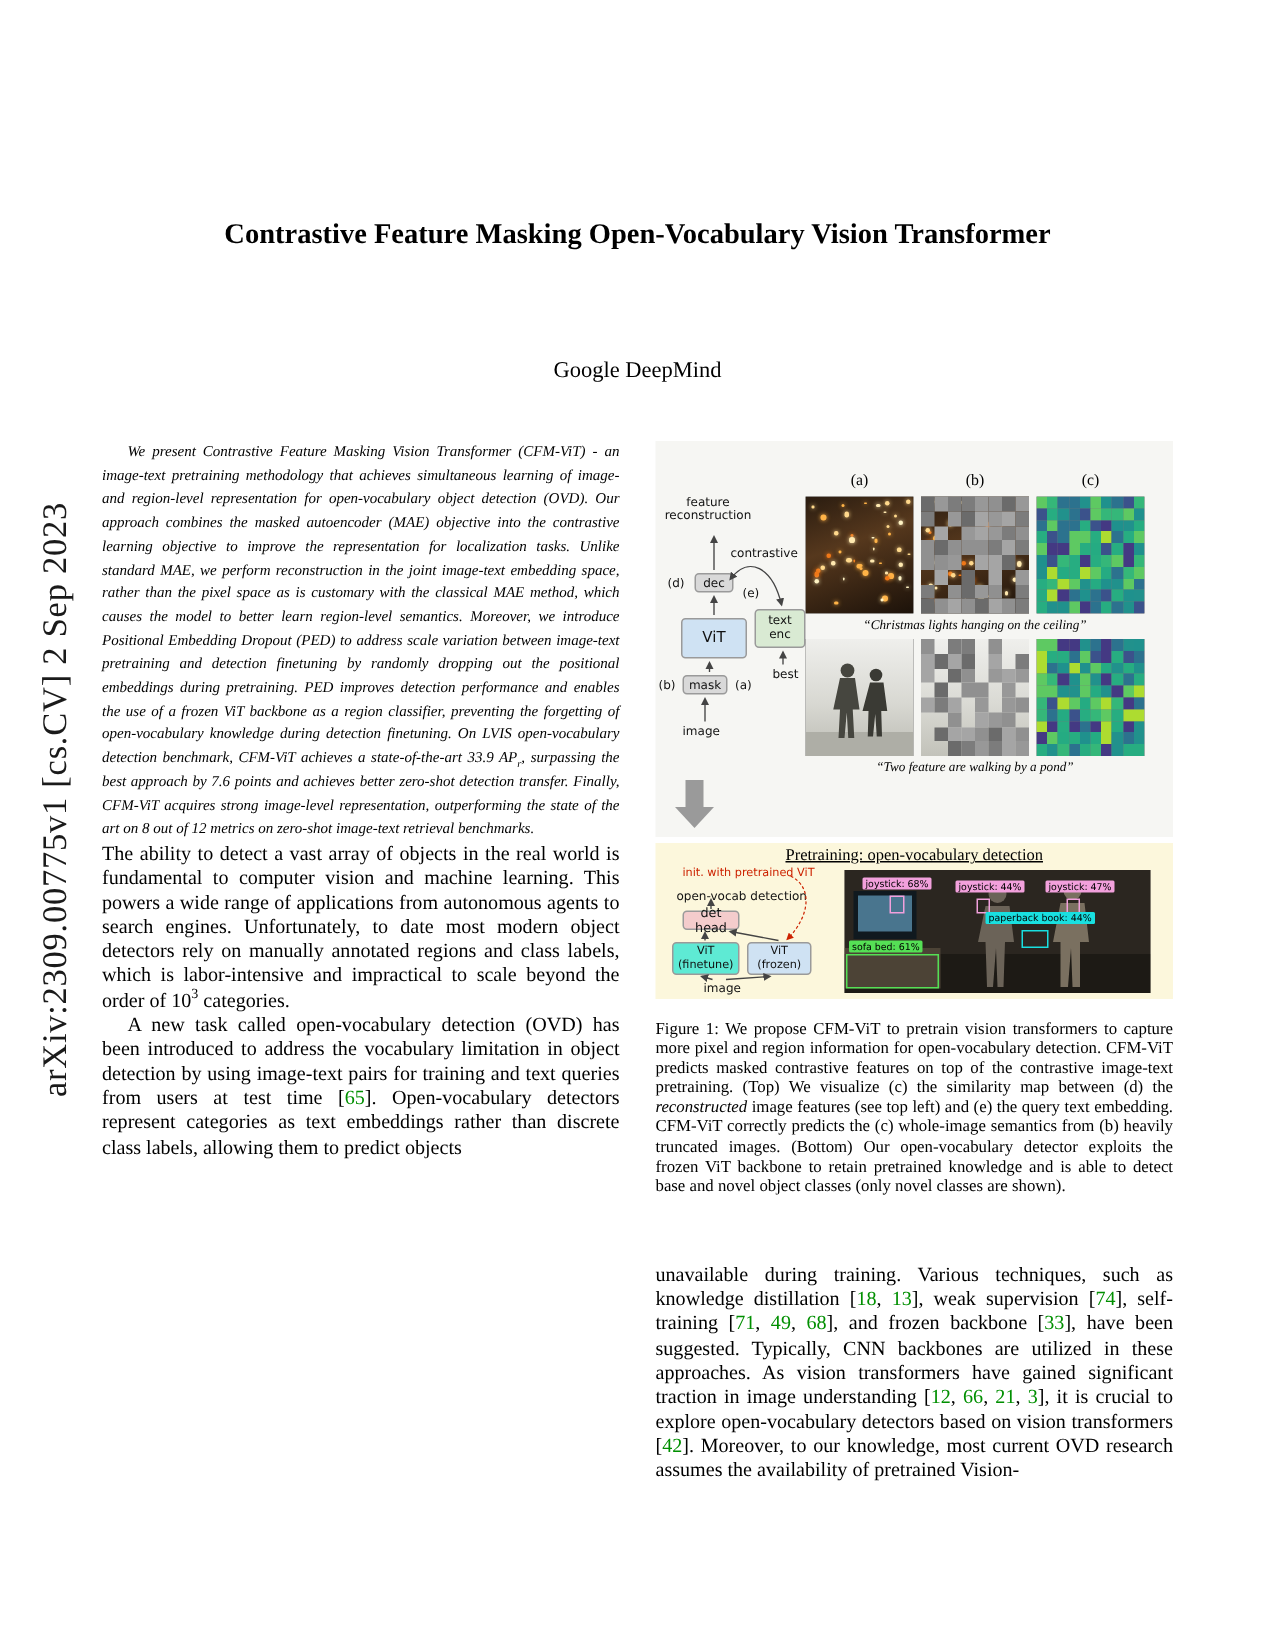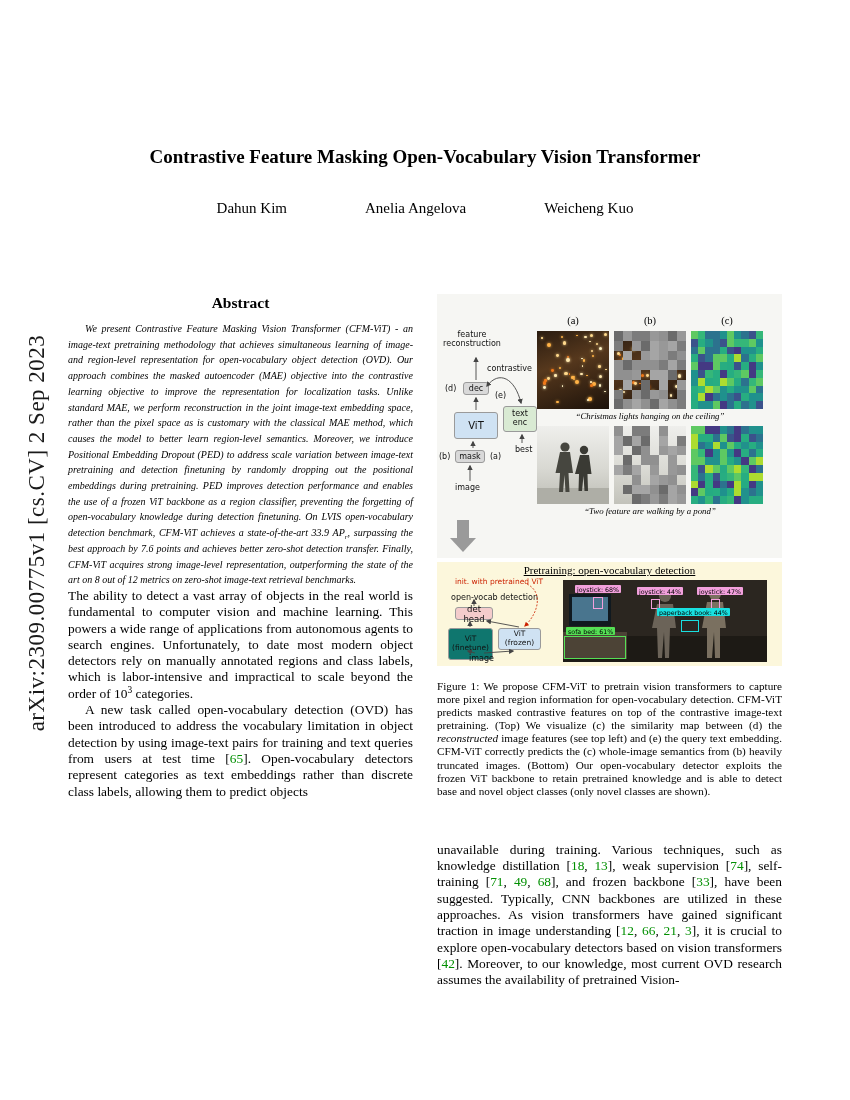--- a/index.html
+++ b/index.html
@@ -63,21 +63,21 @@
   .cap1{top:117px;} .cap2{top:212px;}
 
   .bigarrow{position:absolute;left:20px;top:226px;width:12px;height:18px;background:#9a9a9a;}
   .bigarrow::after{content:"";position:absolute;left:-7px;top:18px;border:13px solid transparent;
                    border-top:14px solid #9a9a9a;border-bottom:0;}
 
   
   .initlab{left:6px;top:16px;width:112px;text-align:center;color:#cc2200;font-size:7.5px;}
   .ovdlab{left:14px;top:31px;font-size:8px;}
   .dethead{left:18px;top:45px;width:38px;height:13px;font-size:8.5px;background:#f4cccc;}
-  .vfine{left:11px;top:66px;width:45px;height:32px;font-size:7.5px;background:#0f766e;line-height:1.15;}
+  .vfine{left:11px;top:66px;width:45px;height:22px;font-size:7.5px;background:#5eead4;line-height:1.15;}
   .vfroz{left:61px;top:66px;width:43px;height:22px;font-size:7.5px;background:#cfe2f3;line-height:1.15;}
   .imglab2{left:32px;top:92px;font-size:8px;}
   .photo{position:absolute;left:126px;top:18px;width:204px;height:82px;overflow:hidden;background:#2b2620;}
   .chip{position:absolute;font-family:"DejaVu Sans",sans-serif;font-size:6.3px;color:#000;
         padding:.5px 2px;border-radius:1px;white-space:nowrap;}
   .chip.pk{background:#f2a0dc;} .chip.cy{background:#19e0e0;} .chip.gr{background:#55e055;}
   .dbox{position:absolute;border:1px solid;}
   .dbox.pk{border-color:#f2a0dc;} .dbox.cy{border-color:#19e0e0;} .dbox.gr{border-color:#55e055;}
   .p0{left:12px;top:5px;} .p1{left:74px;top:7px;} .p2{left:134px;top:7px;}
   .p3{left:94px;top:28px;} .p4{left:3px;top:47px;}
@@ -89,31 +89,26 @@
 <body>
 
 <div class="page">
 
   <div class="arxiv-rot">
     <span>arXiv:2309.00775v1  [cs.CV]  2 Sep 2023</span>
   </div>
 
   <h1 class="title">Contrastive Feature Masking Open-Vocabulary Vision Transformer</h1>
 
-  <div class="authors">
-    <span>Dahun Kim</span>
-    <span>Anelia Angelova</span>
-    <span>Weicheng Kuo</span>
-  </div>
-
+
+  <div class="affiliation">Google DeepMind</div>
 
   <div class="columns">
 
     <div class="col">
-      <div class="abs-heading">Abstract</div>
       <p class="body abstract">We present Contrastive Feature Masking Vision Transformer (CFM-ViT) - an image-text pretraining methodology that achieves simultaneous learning of image- and region-level representation for open-vocabulary object detection (OVD). Our approach combines the masked autoencoder (MAE) objective into the contrastive learning objective to improve the representation for localization tasks. Unlike standard MAE, we perform reconstruction in the joint image-text embedding space, rather than the pixel space as is customary with the classical MAE method, which causes the model to better learn region-level semantics. Moreover, we introduce Positional Embedding Dropout (PED) to address scale variation between image-text pretraining and detection finetuning by randomly dropping out the positional embeddings during pretraining. PED improves detection performance and enables the use of a frozen ViT backbone as a region classifier, preventing the forgetting of open-vocabulary knowledge during detection finetuning. On LVIS open-vocabulary detection benchmark, CFM-ViT achieves a state-of-the-art 33.9 AP<sub>r</sub>, surpassing the best approach by 7.6 points and achieves better zero-shot detection transfer. Finally, CFM-ViT acquires strong image-level representation, outperforming the state of the art on 8 out of 12 metrics on zero-shot image-text retrieval benchmarks.</p>
       <p class="body noindent">The ability to detect a vast array of objects in the real world is fundamental to computer vision and machine learning. This powers a wide range of applications from autonomous agents to search engines. Unfortunately, to date most modern object detectors rely on manually annotated regions and class labels, which is labor-intensive and impractical to scale beyond the order of 10<sup>3</sup> categories.</p>
       <p class="body">A new task called open-vocabulary detection (OVD) has been introduced to address the vocabulary limitation in object detection by using image-text pairs for training and text queries from users at test time [<span class="cite">65</span>]. Open-vocabulary detectors represent categories as text embeddings rather than discrete class labels, allowing them to predict objects</p>
     </div>
 
     <div class="col">
 
       <div class="figure">
 
         <div class="panel-pre">

